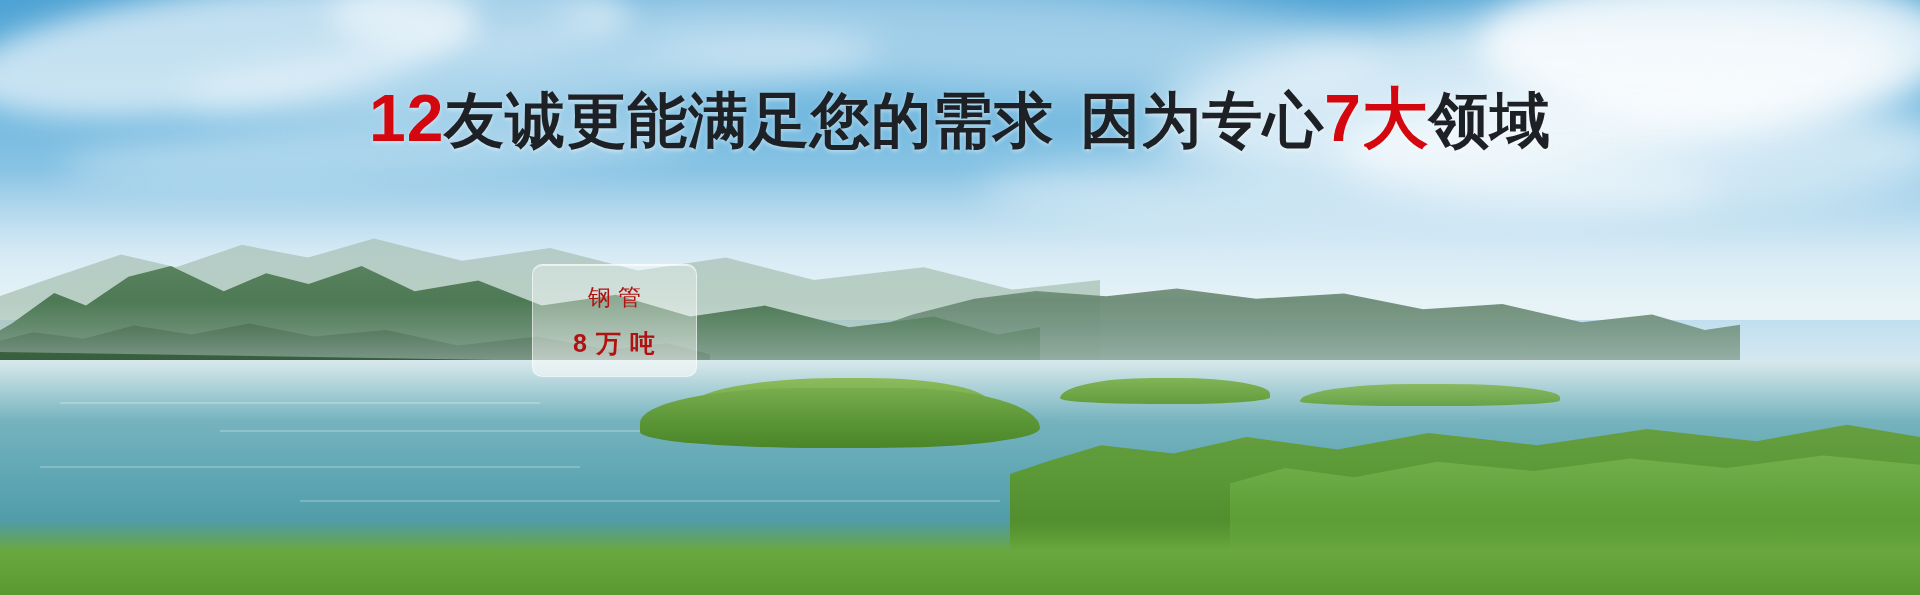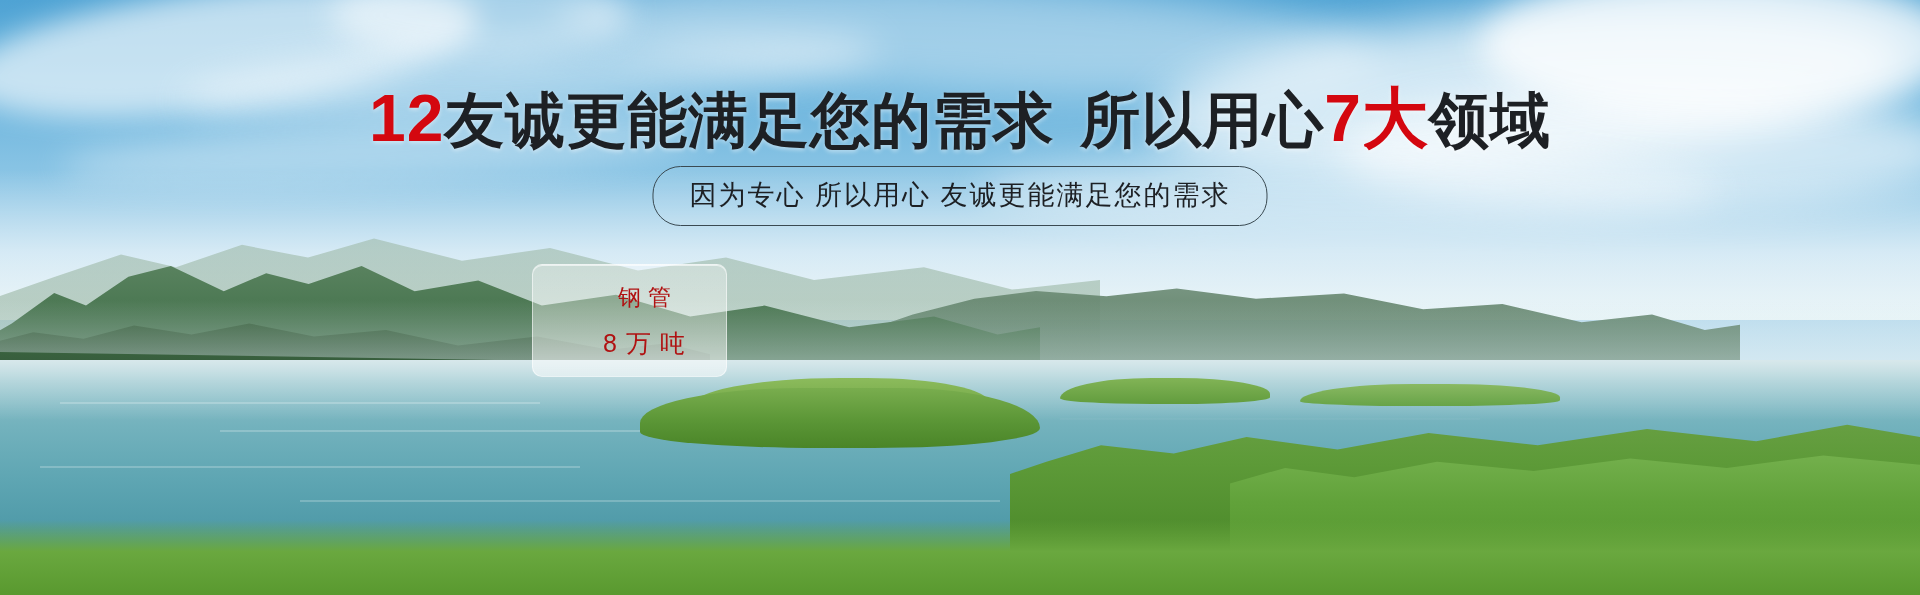--- a/index.html
+++ b/index.html
@@ -92,24 +92,24 @@
     color:#1d2024;font-size:27px;letter-spacing:2px;white-space:nowrap;
     background:rgba(255,255,255,.06);}
 
   
   .cards{position:absolute;left:532px;top:264px;display:flex;gap:10px;}
   .card{width:163px;height:111px;border-radius:10px;
     background:linear-gradient(180deg,rgba(255,255,255,.30) 0%,rgba(255,255,255,.42) 55%,rgba(255,255,255,.52) 100%);
     border:1px solid rgba(255,255,255,.55);
     box-shadow:inset 0 1px 0 rgba(255,255,255,.6);
     display:flex;flex-direction:column;align-items:center;justify-content:center;
-    gap:14px;padding-left:30px;}
+    gap:14px;}
   .card-label{color:#b01212;font-size:23px;letter-spacing:7px;text-indent:7px;
     font-weight:500;}
-  .card-value{color:#b01212;font-size:25px;letter-spacing:1px;font-weight:400;}
+  .card-value{color:#b01212;font-size:25px;letter-spacing:1px;font-weight:700;}
   .card-value sup{font-size:15px;vertical-align:super;}
 </style>
 </head>
 <body>
 
 <div class="banner">
 
   <div class="sky">
     <div class="cloud c1"></div>
     <div class="cloud c2"></div>
@@ -140,26 +140,23 @@
 
   <div class="islet"></div>
   <div class="islet2"></div>
   <div class="island2"></div>
   <div class="island"></div>
   <div class="grass-right"></div>
   <div class="grass-fore"></div>
   <div class="grass-bot"></div>
 
   <div class="headline">
-    <span class="hl-red">12</span><span class="hl-dark">友诚更能满足您的需求</span><span class="hl-gap"></span><span class="hl-dark">所以用心</span><span class="hl-red">7大</span><span class="hl-dark">领域</span>
+    <span class="hl-red">12</span><span class="hl-dark">友诚更能满足您的需求</span><span class="hl-gap"></span><span class="hl-dark">因为专心</span><span class="hl-red">7大</span><span class="hl-dark">领域</span>
   </div>
 
-  <div class="pill">
-    <span>因为专心 所以用心  友诚更能满足您的需求</span>
-  </div>
 
   <div class="cards">
 
     <div class="card">
       <div class="card-label">钢管</div>
       <div class="card-value"><span>8 万 吨</span></div>
     </div>
 
 
 

